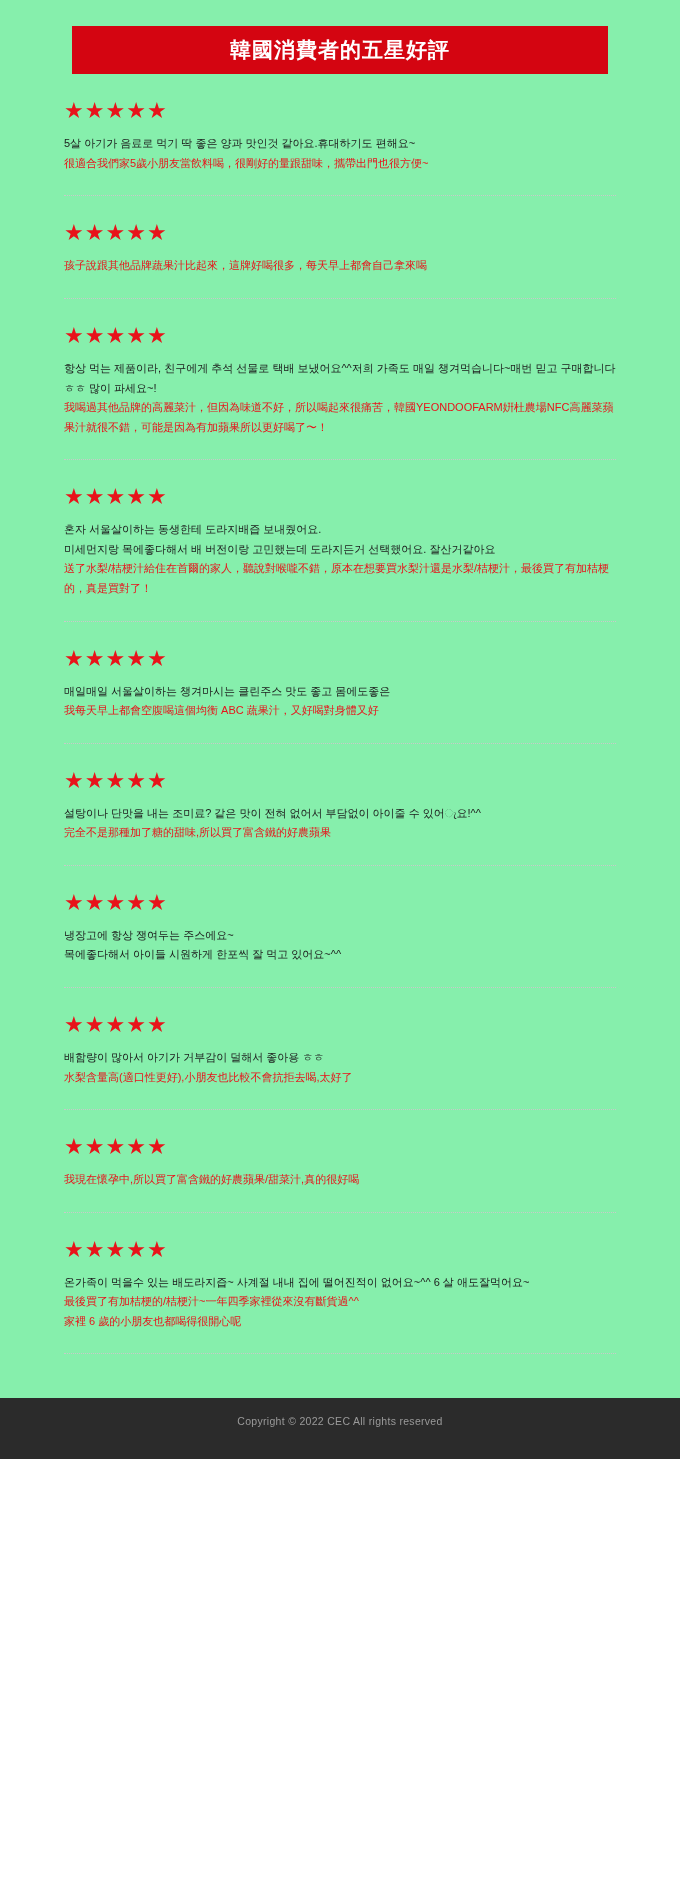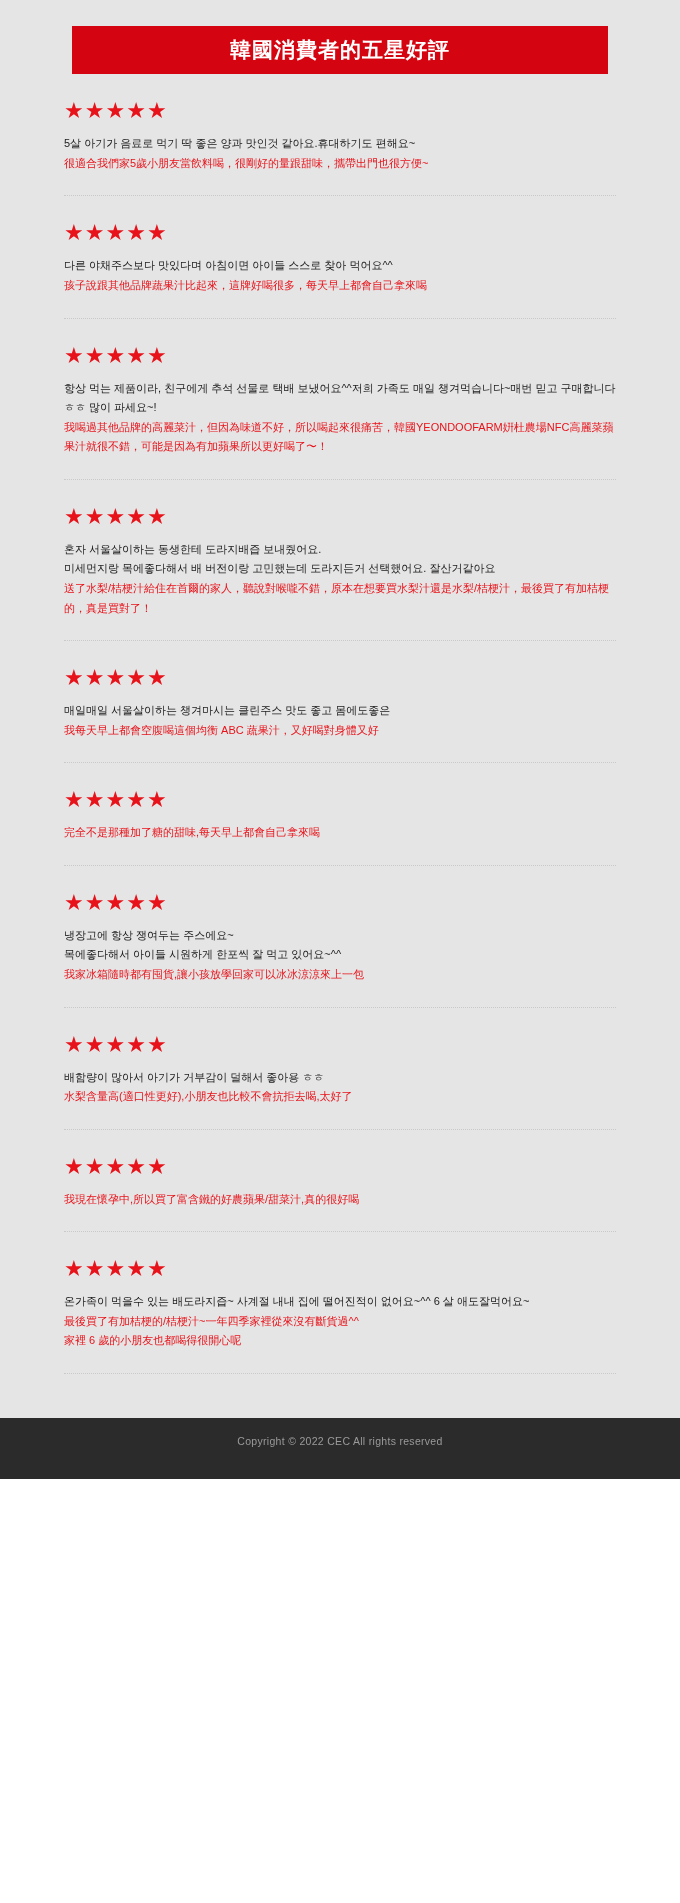--- a/index.html
+++ b/index.html
@@ -8,21 +8,21 @@
   }
   body {
     width: 680px;
     background: #ffffff;
     font-family: "Liberation Sans", sans-serif;
     -webkit-font-smoothing: antialiased;
   }
   .page {
     width: 680px;
     margin: 0 auto;
-    background: #e5e5e5;
+    background: #86efac;
     position: relative;
     padding-top: 26px;
     box-sizing: border-box;
   }
   .header-bar {
     margin: 0 72px;
     background: #d40511;
     color: #ffffff;
     text-align: center;
     font-size: 21px;
@@ -82,21 +82,20 @@
 
   <div class="reviews">
       <div class="review">
         <div class="stars">★★★★★</div>
         <p class="line ko">5살 아기가 음료로 먹기 딱 좋은 양과 맛인것 같아요.휴대하기도 편해요~</p>
         <p class="line zh">很適合我們家5歲小朋友當飲料喝，很剛好的量跟甜味，攜帶出門也很方便~</p>
         <hr class="divider">
       </div>
       <div class="review">
         <div class="stars">★★★★★</div>
-        <p class="line ko">다른 야채주스보다 맛있다며 아침이면 아이들 스스로 찾아 먹어요^^</p>
         <p class="line zh">孩子說跟其他品牌蔬果汁比起來，這牌好喝很多，每天早上都會自己拿來喝</p>
         <hr class="divider">
       </div>
       <div class="review">
         <div class="stars">★★★★★</div>
         <p class="line ko">항상 먹는 제품이라,  친구에게  추석  선물로  택배  보냈어요^^저희  가족도  매일  챙겨먹습니다~매번  믿고  구매합니다ㅎㅎ  많이 파세요~!</p>
         <p class="line zh">我喝過其他品牌的高麗菜汁，但因為味道不好，所以喝起來很痛苦，韓國YEONDOOFARM姸杜農場NFC高麗菜蘋果汁就很不錯，可能是因為有加蘋果所以更好喝了〜！</p>
         <hr class="divider">
       </div>
       <div class="review">
@@ -107,28 +106,28 @@
         <hr class="divider">
       </div>
       <div class="review">
         <div class="stars">★★★★★</div>
         <p class="line ko">매일매일 서울살이하는 챙겨마시는 클린주스 맛도 좋고 몸에도좋은</p>
         <p class="line zh">我每天早上都會空腹喝這個均衡 ABC 蔬果汁，又好喝對身體又好</p>
         <hr class="divider">
       </div>
       <div class="review">
         <div class="stars">★★★★★</div>
-        <p class="line zh">完全不是那種加了糖的甜味,每天早上都會自己拿來喝</p>
+        <p class="line ko">설탕이나 단맛을 내는 조미료? 같은 맛이 전혀 없어서 부담없이 아이줄 수 있어ැ଀요!^^</p>
+        <p class="line zh">完全不是那種加了糖的甜味,所以買了富含鐵的好農蘋果</p>
         <hr class="divider">
       </div>
       <div class="review">
         <div class="stars">★★★★★</div>
         <p class="line ko">냉장고에 항상 쟁여두는 주스에요~</p>
         <p class="line ko">목에좋다해서 아이들 시원하게 한포씩 잘 먹고 있어요~^^</p>
-        <p class="line zh">我家冰箱隨時都有囤貨,讓小孩放學回家可以冰冰涼涼來上一包</p>
         <hr class="divider">
       </div>
       <div class="review">
         <div class="stars">★★★★★</div>
         <p class="line ko">배함량이 많아서 아기가 거부감이 덜해서 좋아용 ㅎㅎ</p>
         <p class="line zh">水梨含量高(適口性更好),小朋友也比較不會抗拒去喝,太好了</p>
         <hr class="divider">
       </div>
       <div class="review">
         <div class="stars">★★★★★</div>

